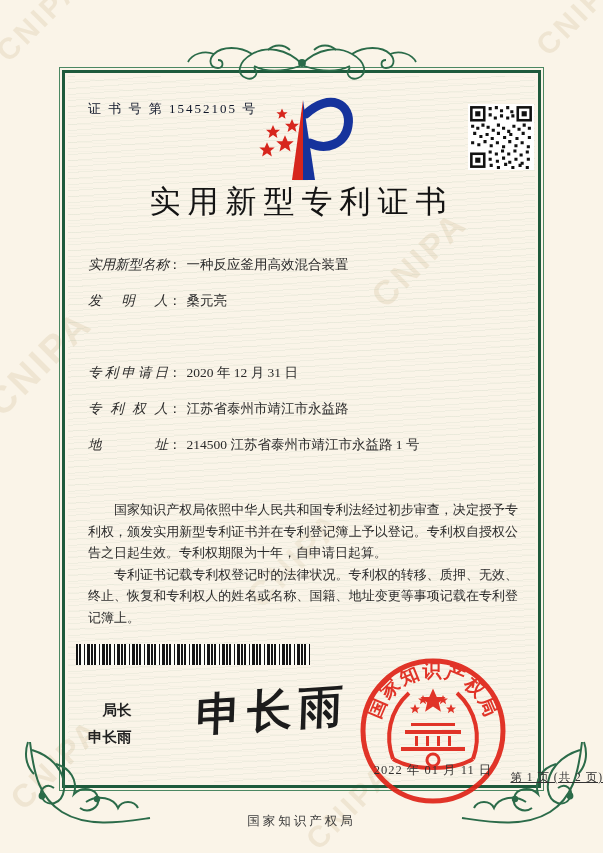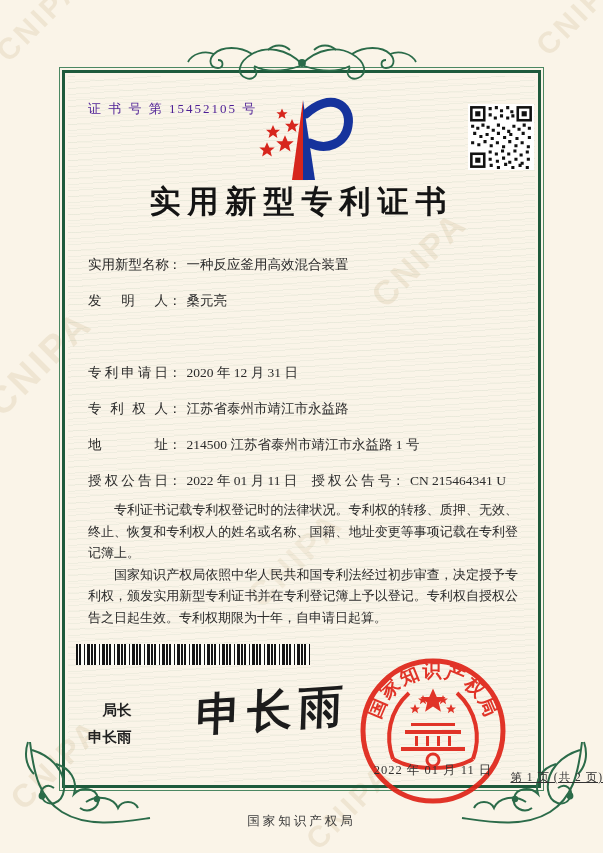--- a/index.html
+++ b/index.html
@@ -23,29 +23,29 @@
   .frame-inner{
     position:absolute;inset:2px;border:3px solid #1e5a3c;
   }
   .frame-fill{
     position:absolute;inset:3px;
     background:
       repeating-linear-gradient(176deg, rgba(125,165,135,0.09) 0 1px, transparent 1px 6px),
       repeating-linear-gradient(2deg, rgba(150,175,150,0.05) 0 1px, transparent 1px 9px);
   }
   .content{position:absolute;inset:0;z-index:2;}
-  .cert-no{position:absolute;left:88px;top:100px;font-size:13px;letter-spacing:2px;color:#4c1d95;}
+  .cert-no{position:absolute;left:88px;top:100px;font-size:13px;letter-spacing:2px;color:#0f172a;}
   .logo{position:absolute;left:246px;top:94px;}
   .qr{position:absolute;left:468px;top:104px;}
   .doc-title{
     position:absolute;left:0;right:0;top:181px;text-align:center;
-    font-size:31px;font-weight:bold;letter-spacing:7px;color:#141414;
+    font-size:31px;font-weight:normal;letter-spacing:7px;color:#141414;
   }
   .frow{position:absolute;left:88px;font-size:13.5px;white-space:nowrap;color:#2b2b2b;}
-  .flabel{display:inline-block;width:80px;text-align:justify;text-align-last:justify;}
+  .flabel{display:inline-block;width:80px;text-align:justify;text-align-last:justify;font-style:italic;}
   .fcolon{display:inline-block;margin-right:5px;}
   .grant2{display:inline-block;margin-left:14px;}
   .paras{position:absolute;left:88px;top:499px;width:430px;font-size:13px;line-height:21.5px;
     text-align:justify;color:#2b2b2b;}
   .paras p{margin:0;text-indent:2em;}
   .barcode{
     position:absolute;left:76px;top:644px;width:234px;height:21px;
     background:repeating-linear-gradient(90deg,
       #141414 0 2px,#fdfdf8 2px 3px,#141414 3px 5px,#fdfdf8 5px 8px,
       #141414 8px 9px,#fdfdf8 9px 11px,#141414 11px 14px,#fdfdf8 14px 15px);
@@ -189,27 +189,24 @@
   </div>
   <div class="frow" style="top:364px">
     <span class="flabel">专利申请日</span><span class="fcolon">：</span><span class="fval">2020 年 12 月 31 日</span>
   </div>
   <div class="frow" style="top:400px">
     <span class="flabel">专利权人</span><span class="fcolon">：</span><span class="fval">江苏省泰州市靖江市永益路</span>
   </div>
   <div class="frow" style="top:436px">
     <span class="flabel">地址</span><span class="fcolon">：</span><span class="fval">214500 江苏省泰州市靖江市永益路 1 号</span>
   </div>
-  <div class="frow" style="top:472px">
-    <span class="flabel">授权公告日</span><span class="fcolon">：</span><span class="fval">2022 年 01 月 11 日</span><span class="grant2"><span class="flabel">授权公告号</span><span class="fcolon">：</span><span class="fval">CN 215464341 U</span></span>
-  </div>
 
   <div class="paras">
+    <p>国家知识产权局依照中华人民共和国专利法经过初步审查，决定授予专利权，颁发实用新型专利证书并在专利登记簿上予以登记。专利权自授权公告之日起生效。专利权期限为十年，自申请日起算。</p>
     <p>专利证书记载专利权登记时的法律状况。专利权的转移、质押、无效、终止、恢复和专利权人的姓名或名称、国籍、地址变更等事项记载在专利登记簿上。</p>
-    <p>国家知识产权局依照中华人民共和国专利法经过初步审查，决定授予专利权，颁发实用新型专利证书并在专利登记簿上予以登记。专利权自授权公告之日起生效。专利权期限为十年，自申请日起算。</p>
   </div>
 
   <div class="barcode"></div>
 
   <div class="commissioner">
     <div>局长</div>
     <div>申长雨</div>
   </div>
 
   <div class="signature">申长雨</div>

